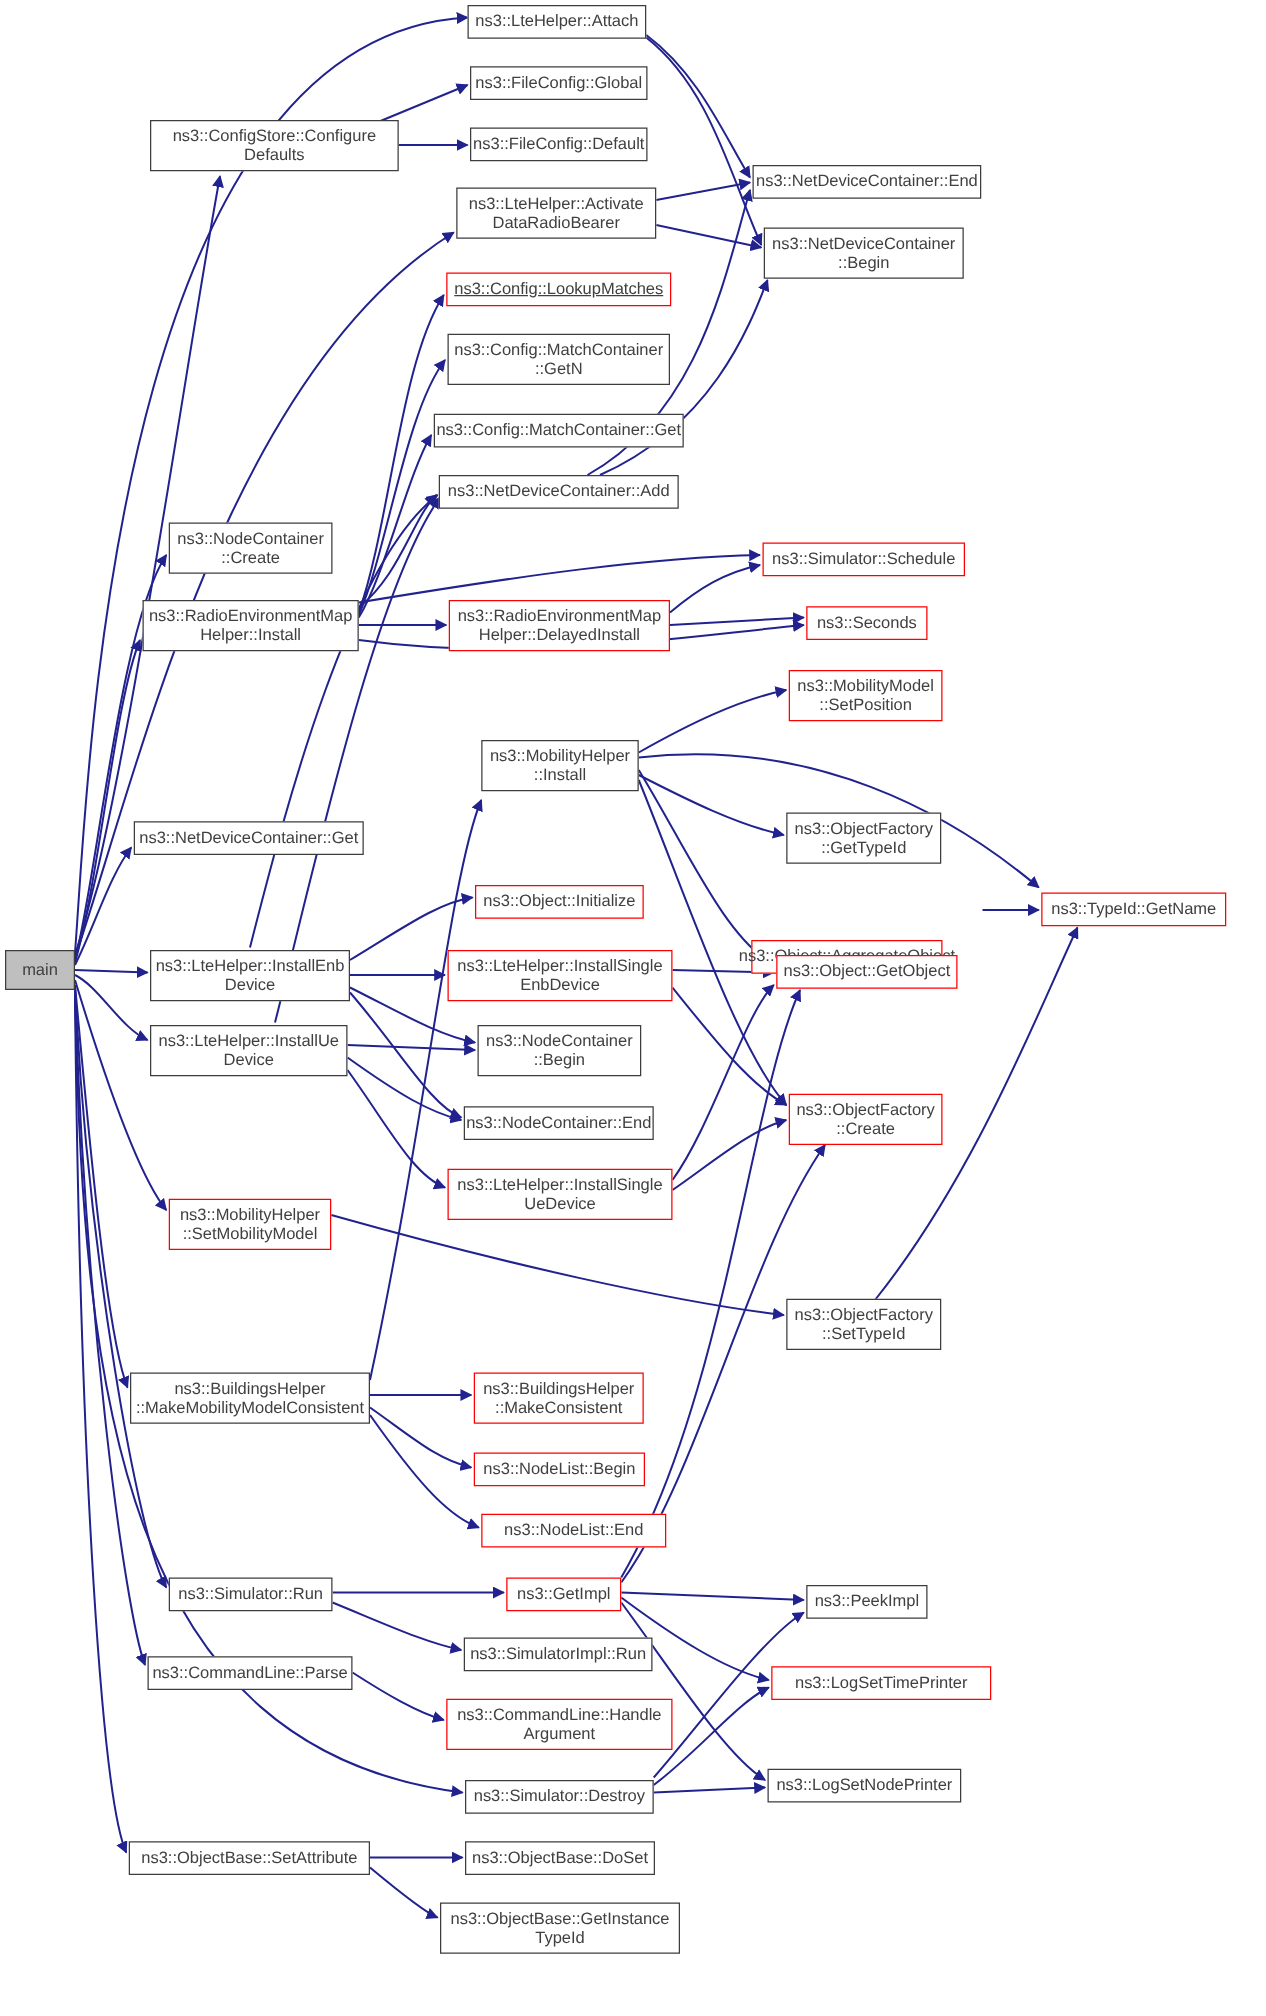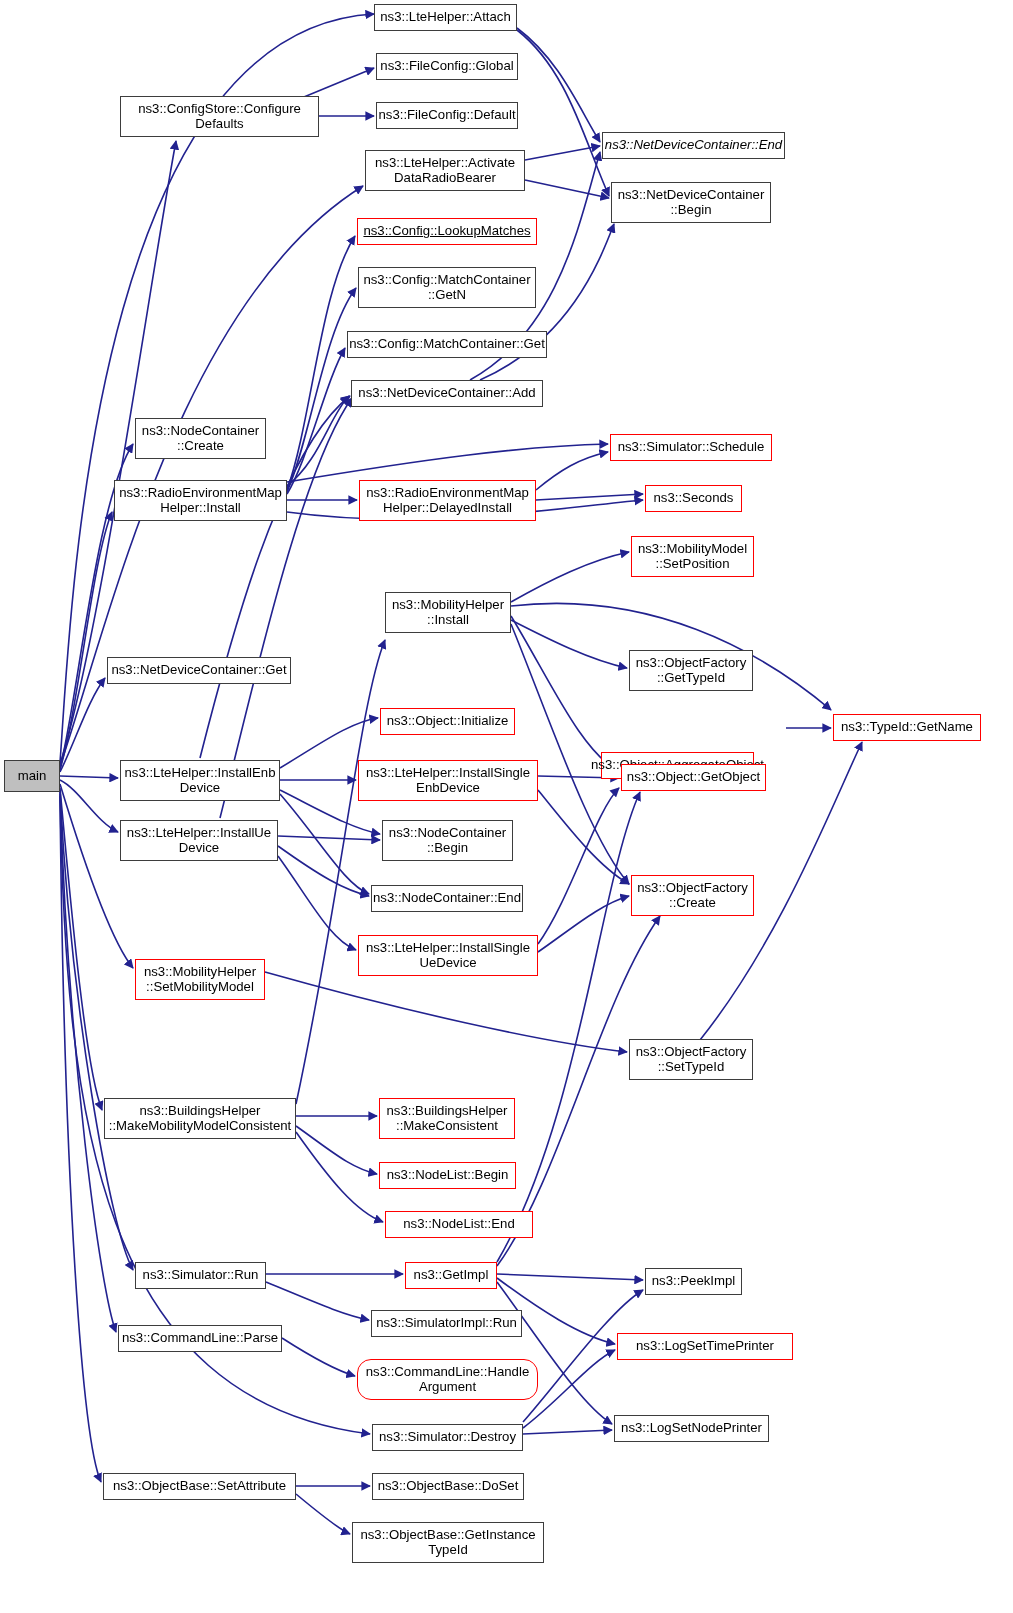--- a/index.html
+++ b/index.html
@@ -2,21 +2,21 @@
 <html><head>
 <meta charset="utf-8">
 <title>Call Graph</title>
 <style>
   html,body{margin:0;padding:0;background:#ffffff;}
   #canvas{position:relative;width:1013px;height:1613px;background:#ffffff;
           font-family:"Liberation Sans", sans-serif;overflow:hidden;}
   #edges{position:absolute;left:0;top:0;width:1013px;height:1613px;}
   .node{position:absolute;box-sizing:border-box;border:1px solid #3d3d3d;
         background:#ffffff;display:flex;align-items:center;justify-content:center;
-        text-align:center;font-size:13.2px;color:#000000;line-height:1.12;
+        text-align:center;font-size:13.2px;color:#404040;line-height:1.12;
         padding:1px 4px;white-space:pre-line;z-index:5;}
   .node.red{border-color:#ff0000;}
   .node.root{background:#bfbfbf;border-color:#3d3d3d;}
 </style>
 </head>
 <body>
 
 <div id="canvas">
   <svg id="edges" viewBox="0 0 1013 1613" xmlns="http://www.w3.org/2000/svg">
     <defs>
@@ -96,21 +96,21 @@
         <path d="M 700,1040 C 780,940 830,810 862,742" stroke="#22228f" fill="none" stroke-width="1.6" marker-end="url(#arrow)"></path>
       </g>
   </svg>
   <div id="node-layer">
       <div class="node root" style="left: 4px; top: 760px; width: 56px; height: 32px;">main</div>
       <div class="node" style="left: 374px; top: 4px; width: 143px; height: 27px;">ns3::LteHelper::Attach</div>
       <div class="node" style="left: 120px; top: 96px; width: 199px; height: 41px;">ns3::ConfigStore::Configure
 Defaults</div>
       <div class="node" style="left: 376px; top: 53px; width: 142px; height: 27px;">ns3::FileConfig::Global</div>
       <div class="node" style="left: 376px; top: 102px; width: 142px; height: 27px;">ns3::FileConfig::Default</div>
-      <div class="node" style="left: 602px; top: 132px; width: 183px; height: 27px; font-style: italic;">ns3::NetDeviceContainer::End</div>
+      <div class="node" style="left: 602px; top: 132px; width: 183px; height: 27px;">ns3::NetDeviceContainer::End</div>
       <div class="node" style="left: 365px; top: 150px; width: 160px; height: 41px;">ns3::LteHelper::Activate
 DataRadioBearer</div>
       <div class="node" style="left: 611px; top: 182px; width: 160px; height: 41px;">ns3::NetDeviceContainer
 ::Begin</div>
       <div class="node red" style="left: 357px; top: 218px; width: 180px; height: 27px; text-decoration: underline;">ns3::Config::LookupMatches</div>
       <div class="node" style="left: 358px; top: 267px; width: 178px; height: 41px;">ns3::Config::MatchContainer
 ::GetN</div>
       <div class="node" style="left: 347px; top: 331px; width: 200px; height: 27px;">ns3::Config::MatchContainer::Get</div>
       <div class="node" style="left: 351px; top: 380px; width: 192px; height: 27px;">ns3::NetDeviceContainer::Add</div>
       <div class="node" style="left: 135px; top: 418px; width: 131px; height: 41px;">ns3::NodeContainer
@@ -154,21 +154,21 @@
       <div class="node red" style="left: 379px; top: 1098px; width: 136px; height: 41px;">ns3::BuildingsHelper
 ::MakeConsistent</div>
       <div class="node red" style="left: 379px; top: 1162px; width: 137px; height: 27px;">ns3::NodeList::Begin</div>
       <div class="node red" style="left: 385px; top: 1211px; width: 148px; height: 27px;">ns3::NodeList::End</div>
       <div class="node" style="left: 135px; top: 1262px; width: 131px; height: 27px;">ns3::Simulator::Run</div>
       <div class="node red" style="left: 405px; top: 1262px; width: 92px; height: 27px;">ns3::GetImpl</div>
       <div class="node" style="left: 645px; top: 1268px; width: 97px; height: 27px;">ns3::PeekImpl</div>
       <div class="node" style="left: 371px; top: 1310px; width: 151px; height: 27px;">ns3::SimulatorImpl::Run</div>
       <div class="node" style="left: 118px; top: 1325px; width: 164px; height: 27px;">ns3::CommandLine::Parse</div>
       <div class="node red" style="left: 617px; top: 1333px; width: 176px; height: 27px;">ns3::LogSetTimePrinter</div>
-      <div class="node red" style="left: 357px; top: 1359px; width: 181px; height: 41px; border-radius: 14px;">ns3::CommandLine::Handle
+      <div class="node red" style="left: 357px; top: 1359px; width: 181px; height: 41px;">ns3::CommandLine::Handle
 Argument</div>
       <div class="node" style="left: 372px; top: 1424px; width: 151px; height: 27px;">ns3::Simulator::Destroy</div>
       <div class="node" style="left: 614px; top: 1415px; width: 155px; height: 27px;">ns3::LogSetNodePrinter</div>
       <div class="node" style="left: 103px; top: 1473px; width: 193px; height: 27px;">ns3::ObjectBase::SetAttribute</div>
       <div class="node" style="left: 372px; top: 1473px; width: 152px; height: 27px;">ns3::ObjectBase::DoSet</div>
       <div class="node" style="left: 352px; top: 1522px; width: 192px; height: 41px;">ns3::ObjectBase::GetInstance
 TypeId</div>
     </div>
 </div>
 

